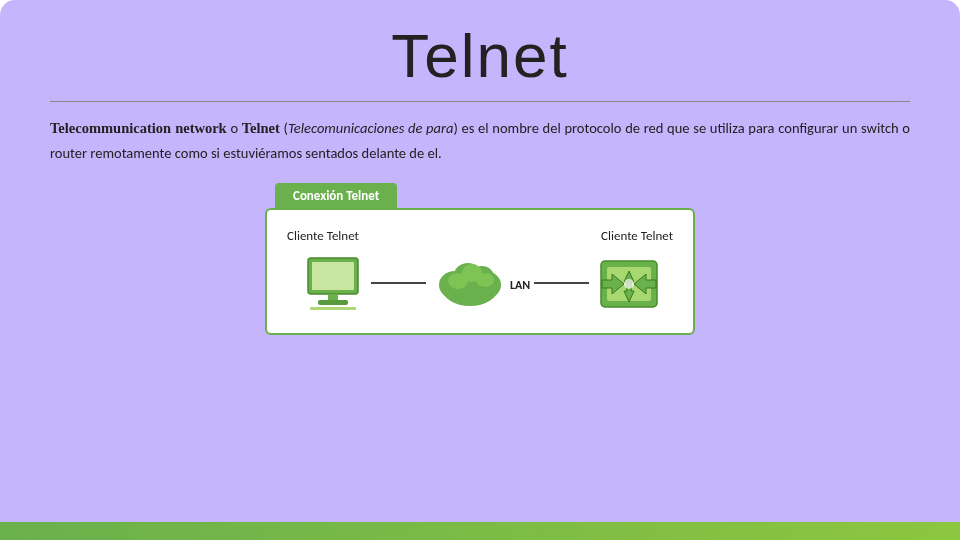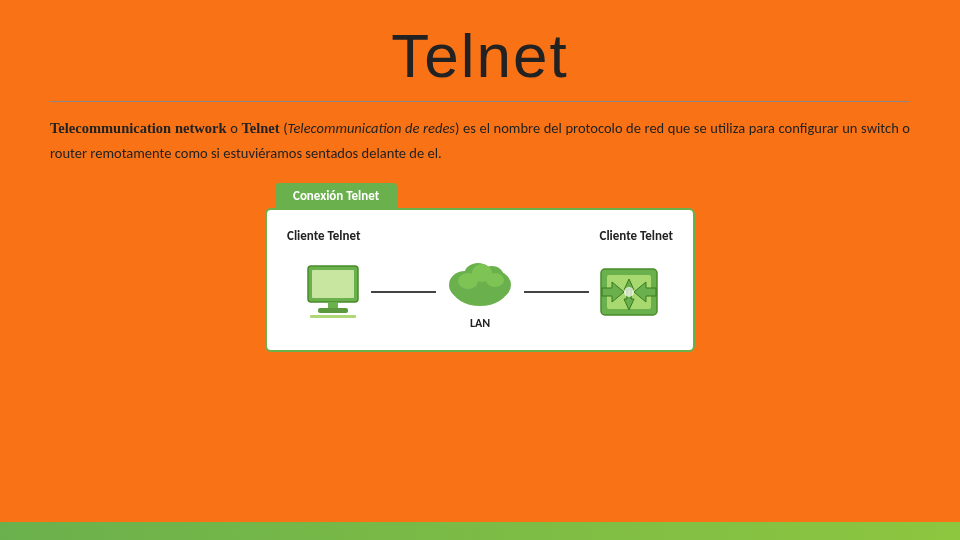--- a/index.html
+++ b/index.html
@@ -10,21 +10,22 @@
       font-family: 'Calibri', 'Segoe UI', Arial, sans-serif;
       overflow: hidden;
       position: relative;
     }
 
     .page-container {
       width: 960px;
       height: 540px;
       display: flex;
       flex-direction: column;
-      background: #f97316;
+      background: #c4b5fd;
+      border-radius: 15px;
     }
 
     .main-content {
       flex: 1;
       padding: 20px 50px 10px 50px;
     }
 
     .title-section {
       text-align: center;
       margin-bottom: 10px;
@@ -80,21 +81,21 @@
       display: flex;
       flex-direction: column;
       position: relative;
     }
 
     .diagram-labels {
       display: flex;
       justify-content: space-between;
       margin-bottom: 10px;
       font-size: 13px;
-      font-weight: bold;
+      font-weight: normal;
       color: #222222;
     }
 
     .diagram-icons {
       display: flex;
       align-items: center;
       justify-content: space-between;
       padding: 0 10px;
     }
 
@@ -102,21 +103,21 @@
     .computer-icon {
       width: 70px;
       display: flex;
       flex-direction: column;
       align-items: center;
     }
 
     
     .lan-icon {
       display: flex;
-      flex-direction: column;
+      flex-direction: row;
       align-items: center;
       justify-content: flex-end;
     }
 
     
     .router-icon {
       width: 70px;
       display: flex;
       flex-direction: column;
       align-items: center;
@@ -158,21 +159,21 @@
     <div class="title-section">
       <h1 class="title">Telnet</h1>
     </div>
 
     <hr class="divider">
 
     <p class="body-text">
       <span class="bold">Telecommunication network</span>
       <span> o </span>
       <span class="bold">Telnet</span>
-      <span> (</span><span class="italic">Telecommunication de redes</span><span>) es el nombre del protocolo de red que se utiliza para configurar un switch o router remotamente como si estuviéramos sentados delante de el.</span>
+      <span> (</span><span class="italic">Telecomunicaciones de para</span><span>) es el nombre del protocolo de red que se utiliza para configurar un switch o router remotamente como si estuviéramos sentados delante de el.</span>
     </p>
 
     <div class="diagram-container">
       <div>
         <span class="diagram-tab">Conexión Telnet</span>
       </div>
       <div class="diagram-box">
         <div class="diagram-labels">
           <span>Cliente Telnet</span>
           <span>Cliente Telnet</span>

